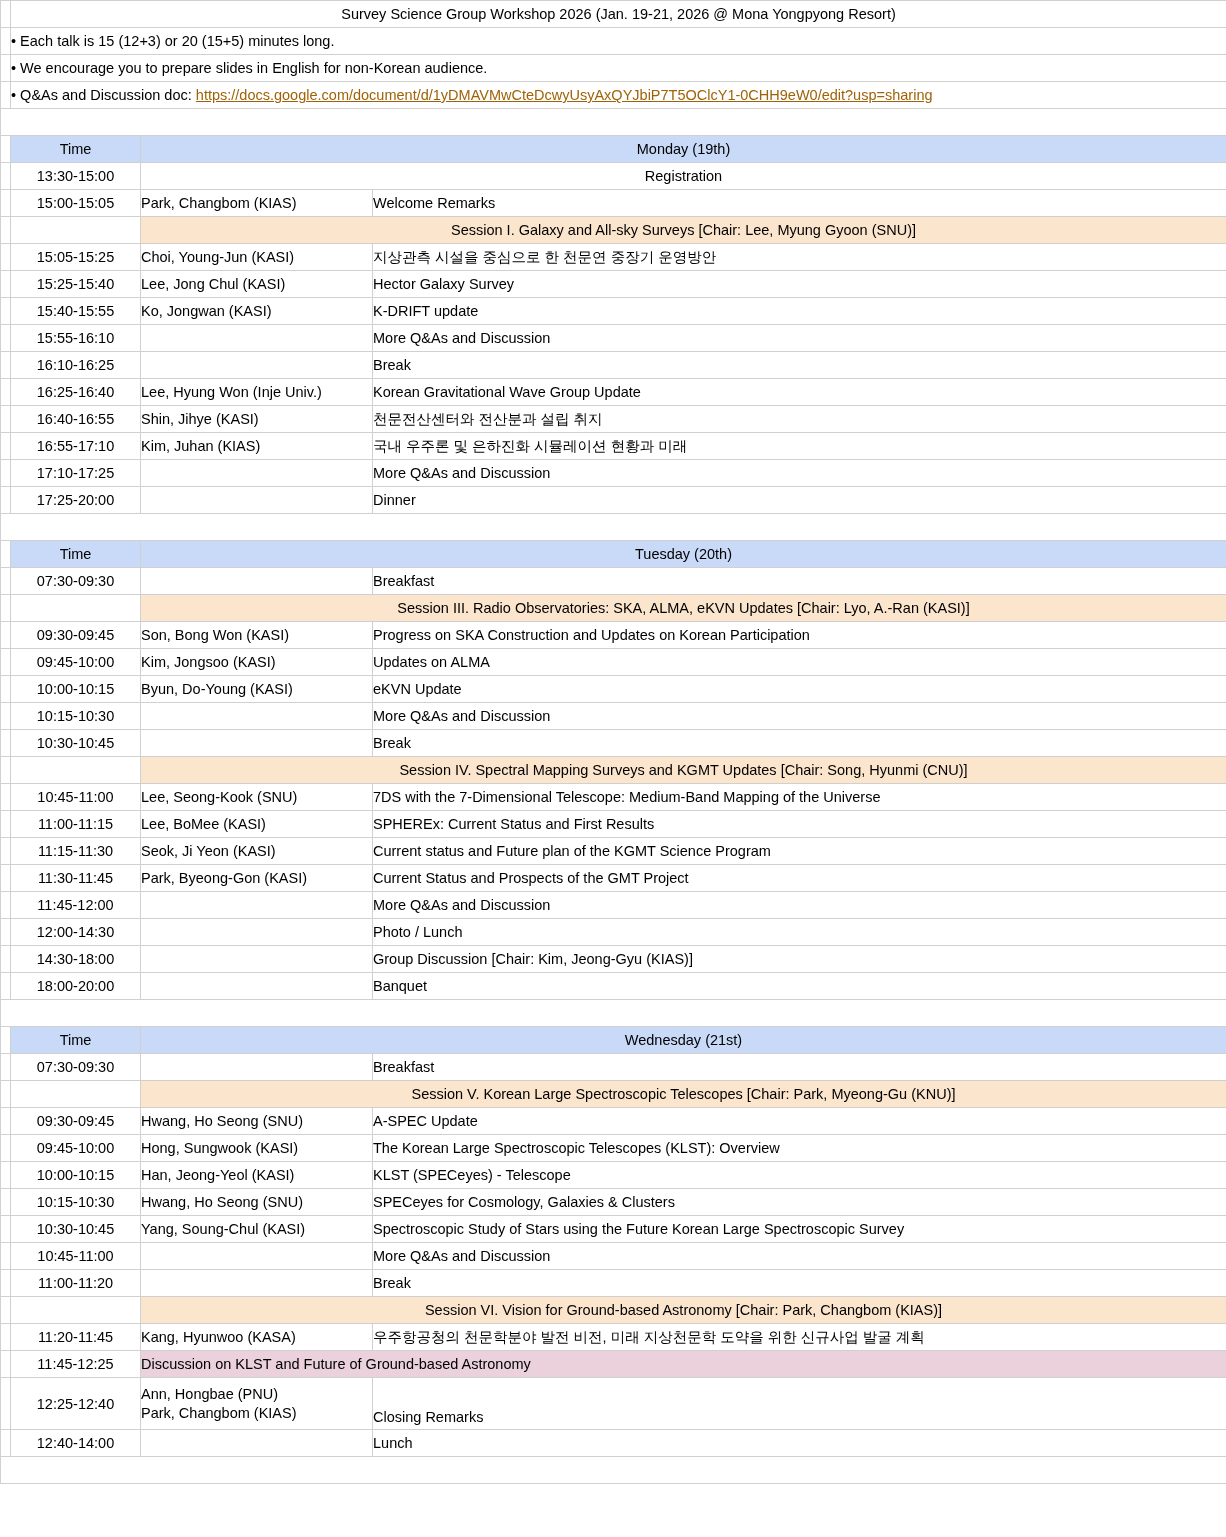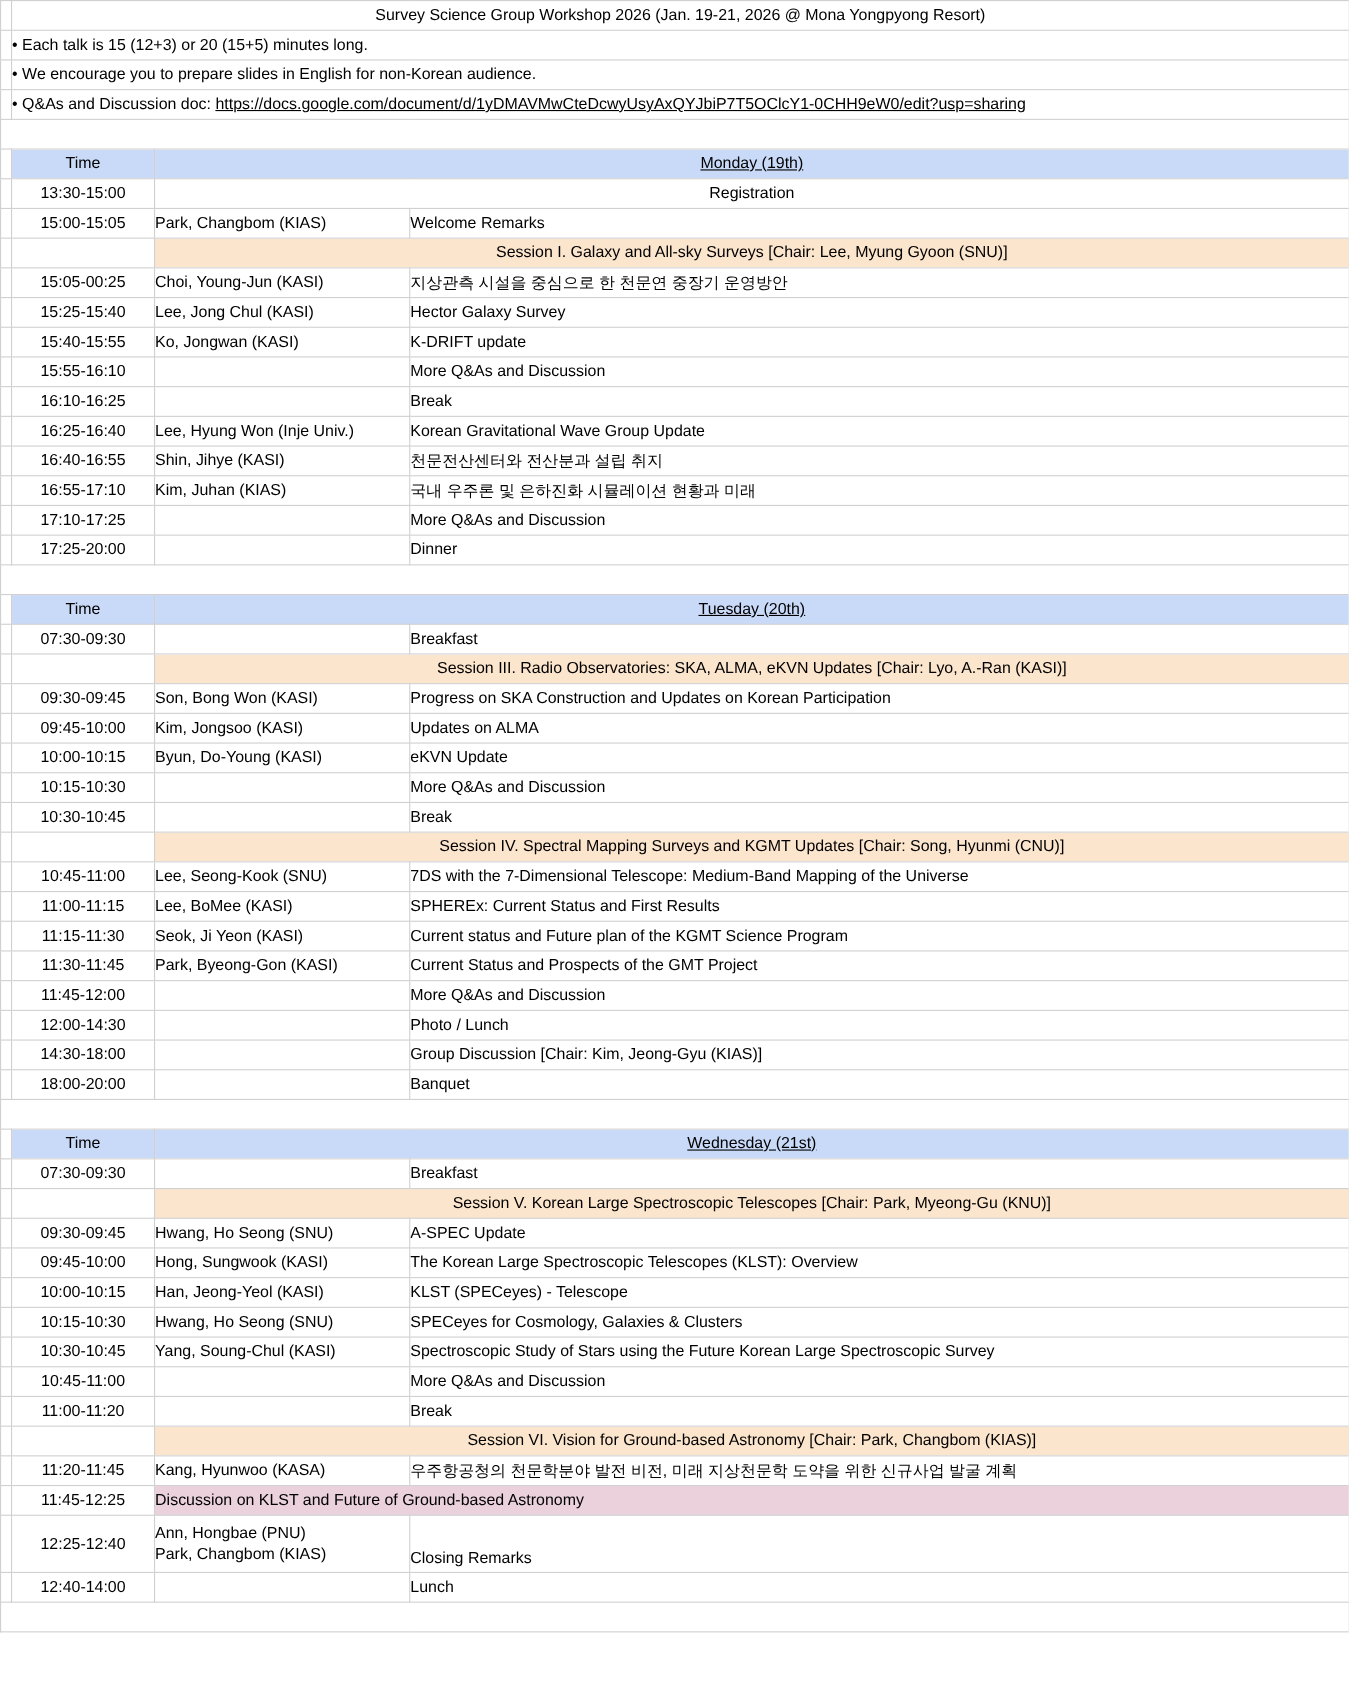--- a/index.html
+++ b/index.html
@@ -45,35 +45,34 @@
     color: #000;
     padding-left: 4px;
   }
   .note-cell {
     text-align: left;
     padding-left: 5px;
     height: 27px;
     font-size: 14.5px;
   }
   .note-cell a {
-    color: #000000;
+    color: #a16207;
     text-decoration: underline;
   }
   .gap-row td { height: 14px; border: none; background: #fff; }
 
   td.timehdr {
     background: #c9daf8;
     text-align: center;
     font-size: 14.5px;
   }
   td.dayhdr {
     background: #c9daf8;
     text-align: center;
     font-size: 14.5px;
-    text-decoration: underline;
   }
   td.session {
     background: #fce5cd;
     text-align: center;
     font-size: 14.5px;
   }
   td.time {
     text-align: center;
     font-size: 14.5px;
   }
@@ -153,21 +152,21 @@
           <td class="speaker">Park, Changbom (KIAS)</td>
           <td class="talk">Welcome Remarks</td>
         </tr>
         <tr>
           <td class="edge"></td>
           <td class="time"></td>
           <td class="session" colspan="2">Session I. Galaxy and All-sky Surveys [Chair: Lee, Myung Gyoon (SNU)]</td>
         </tr>
         <tr>
           <td class="edge"></td>
-          <td class="time">15:05-00:25</td>
+          <td class="time">15:05-15:25</td>
           <td class="speaker">Choi, Young-Jun (KASI)</td>
           <td class="talk">지상관측 시설을 중심으로 한 천문연 중장기 운영방안</td>
         </tr>
         <tr>
           <td class="edge"></td>
           <td class="time">15:25-15:40</td>
           <td class="speaker">Lee, Jong Chul (KASI)</td>
           <td class="talk">Hector Galaxy Survey</td>
         </tr>
         <tr>

